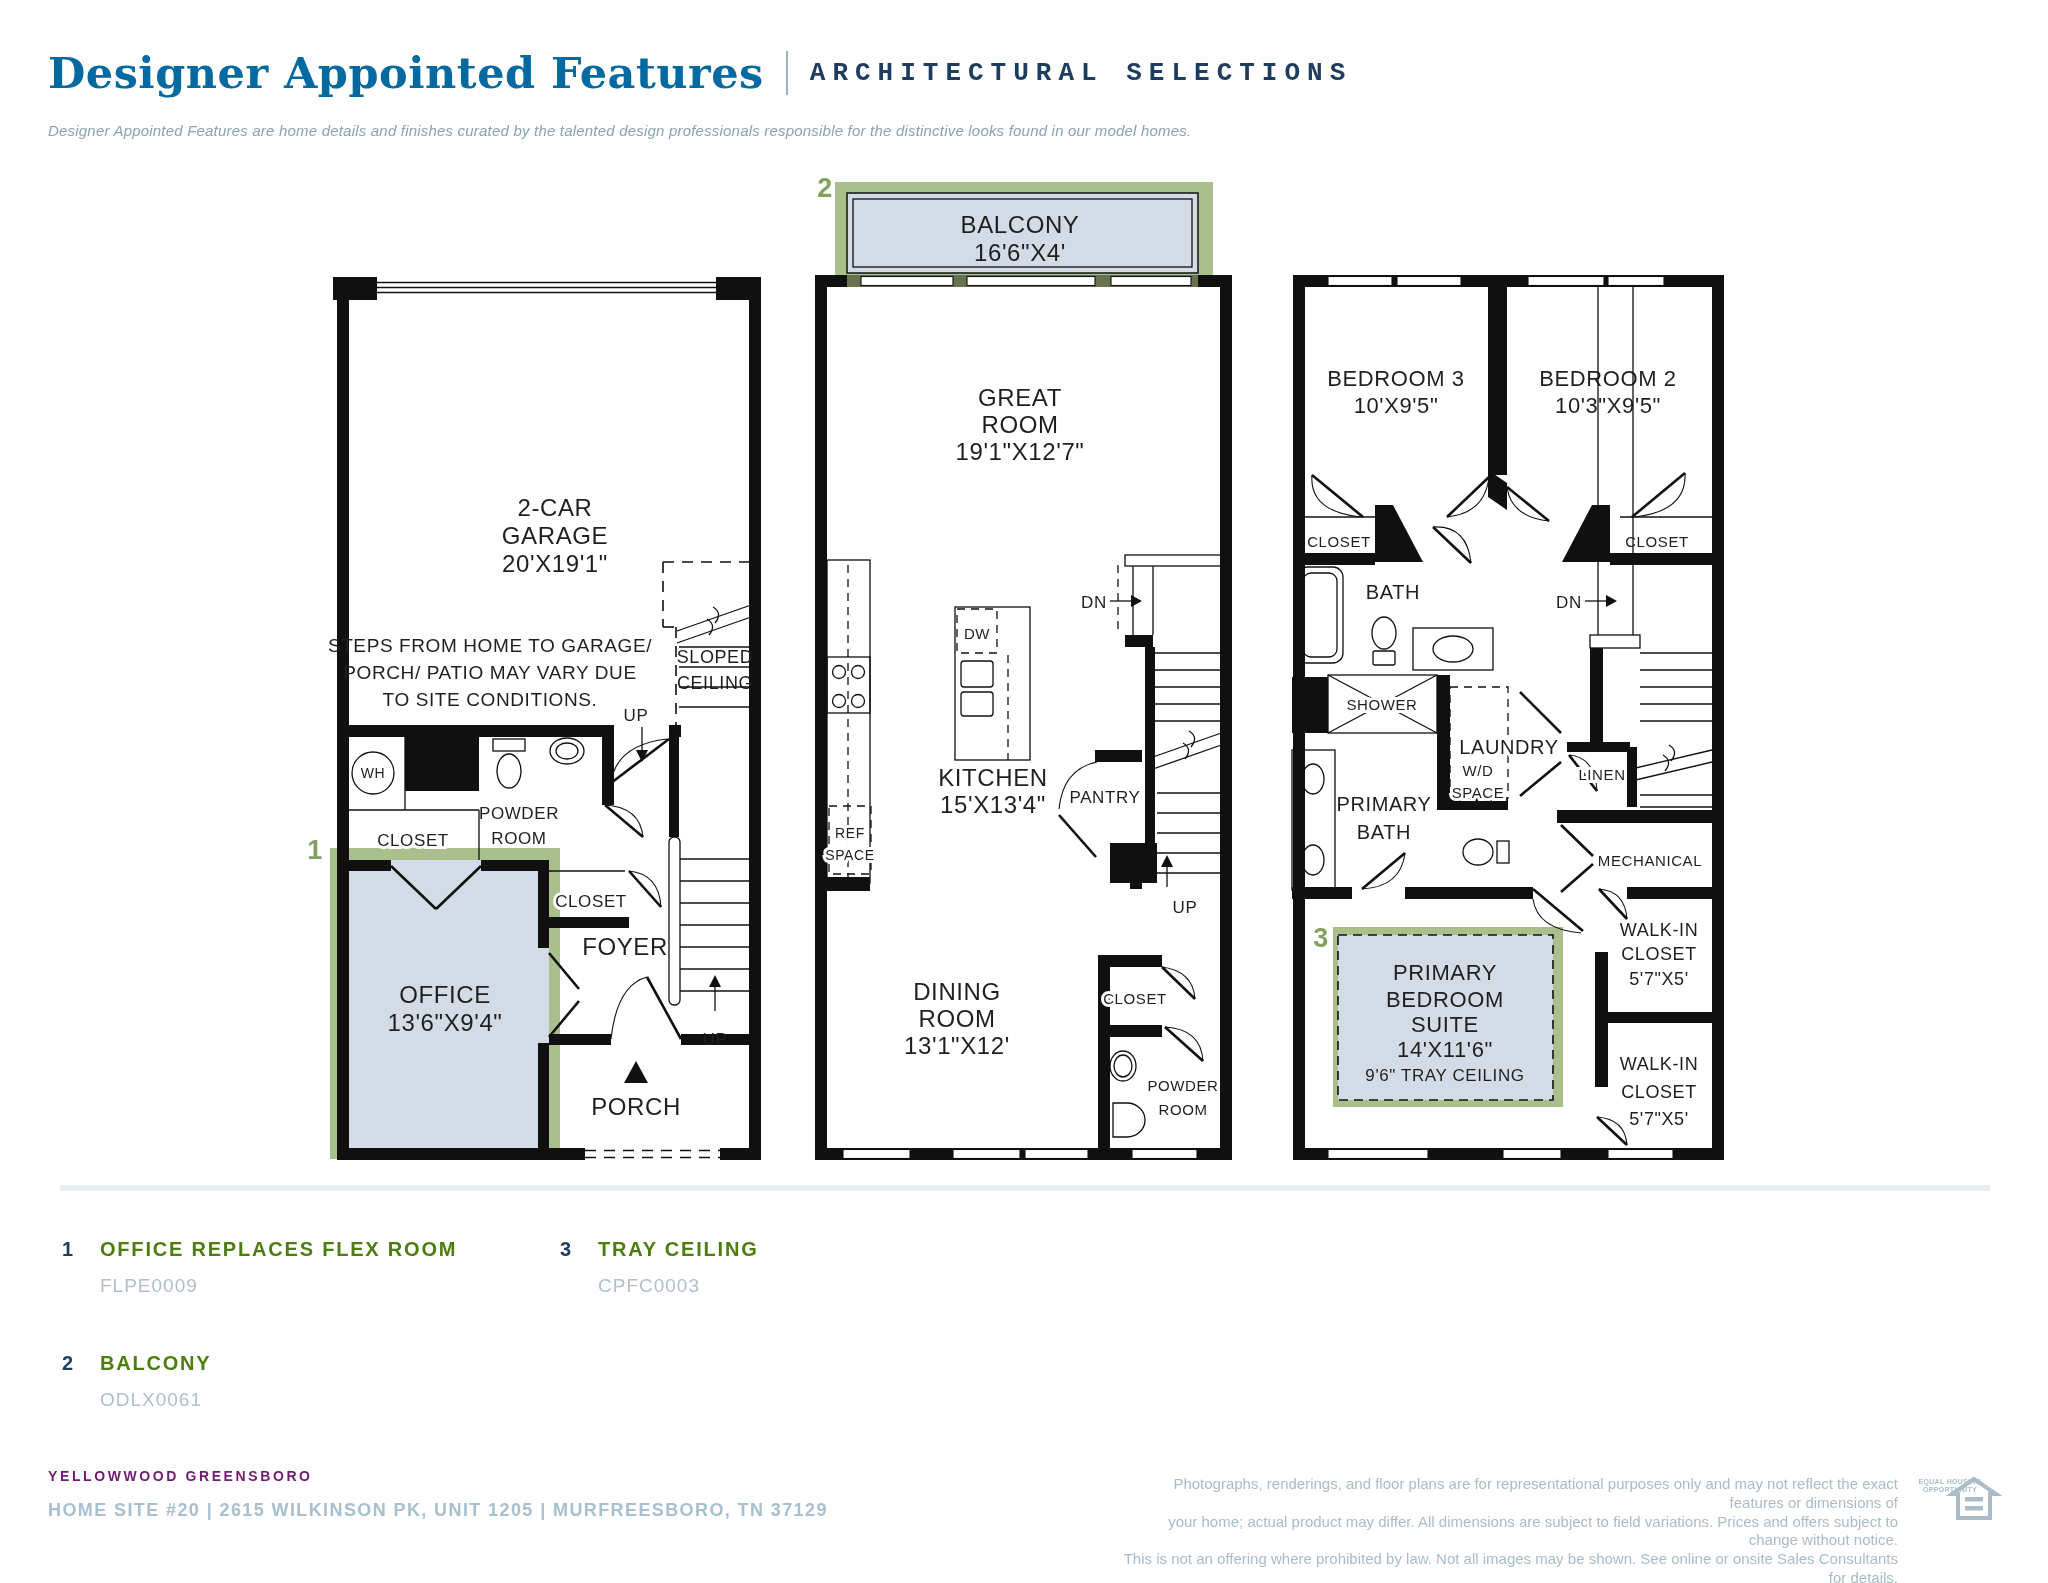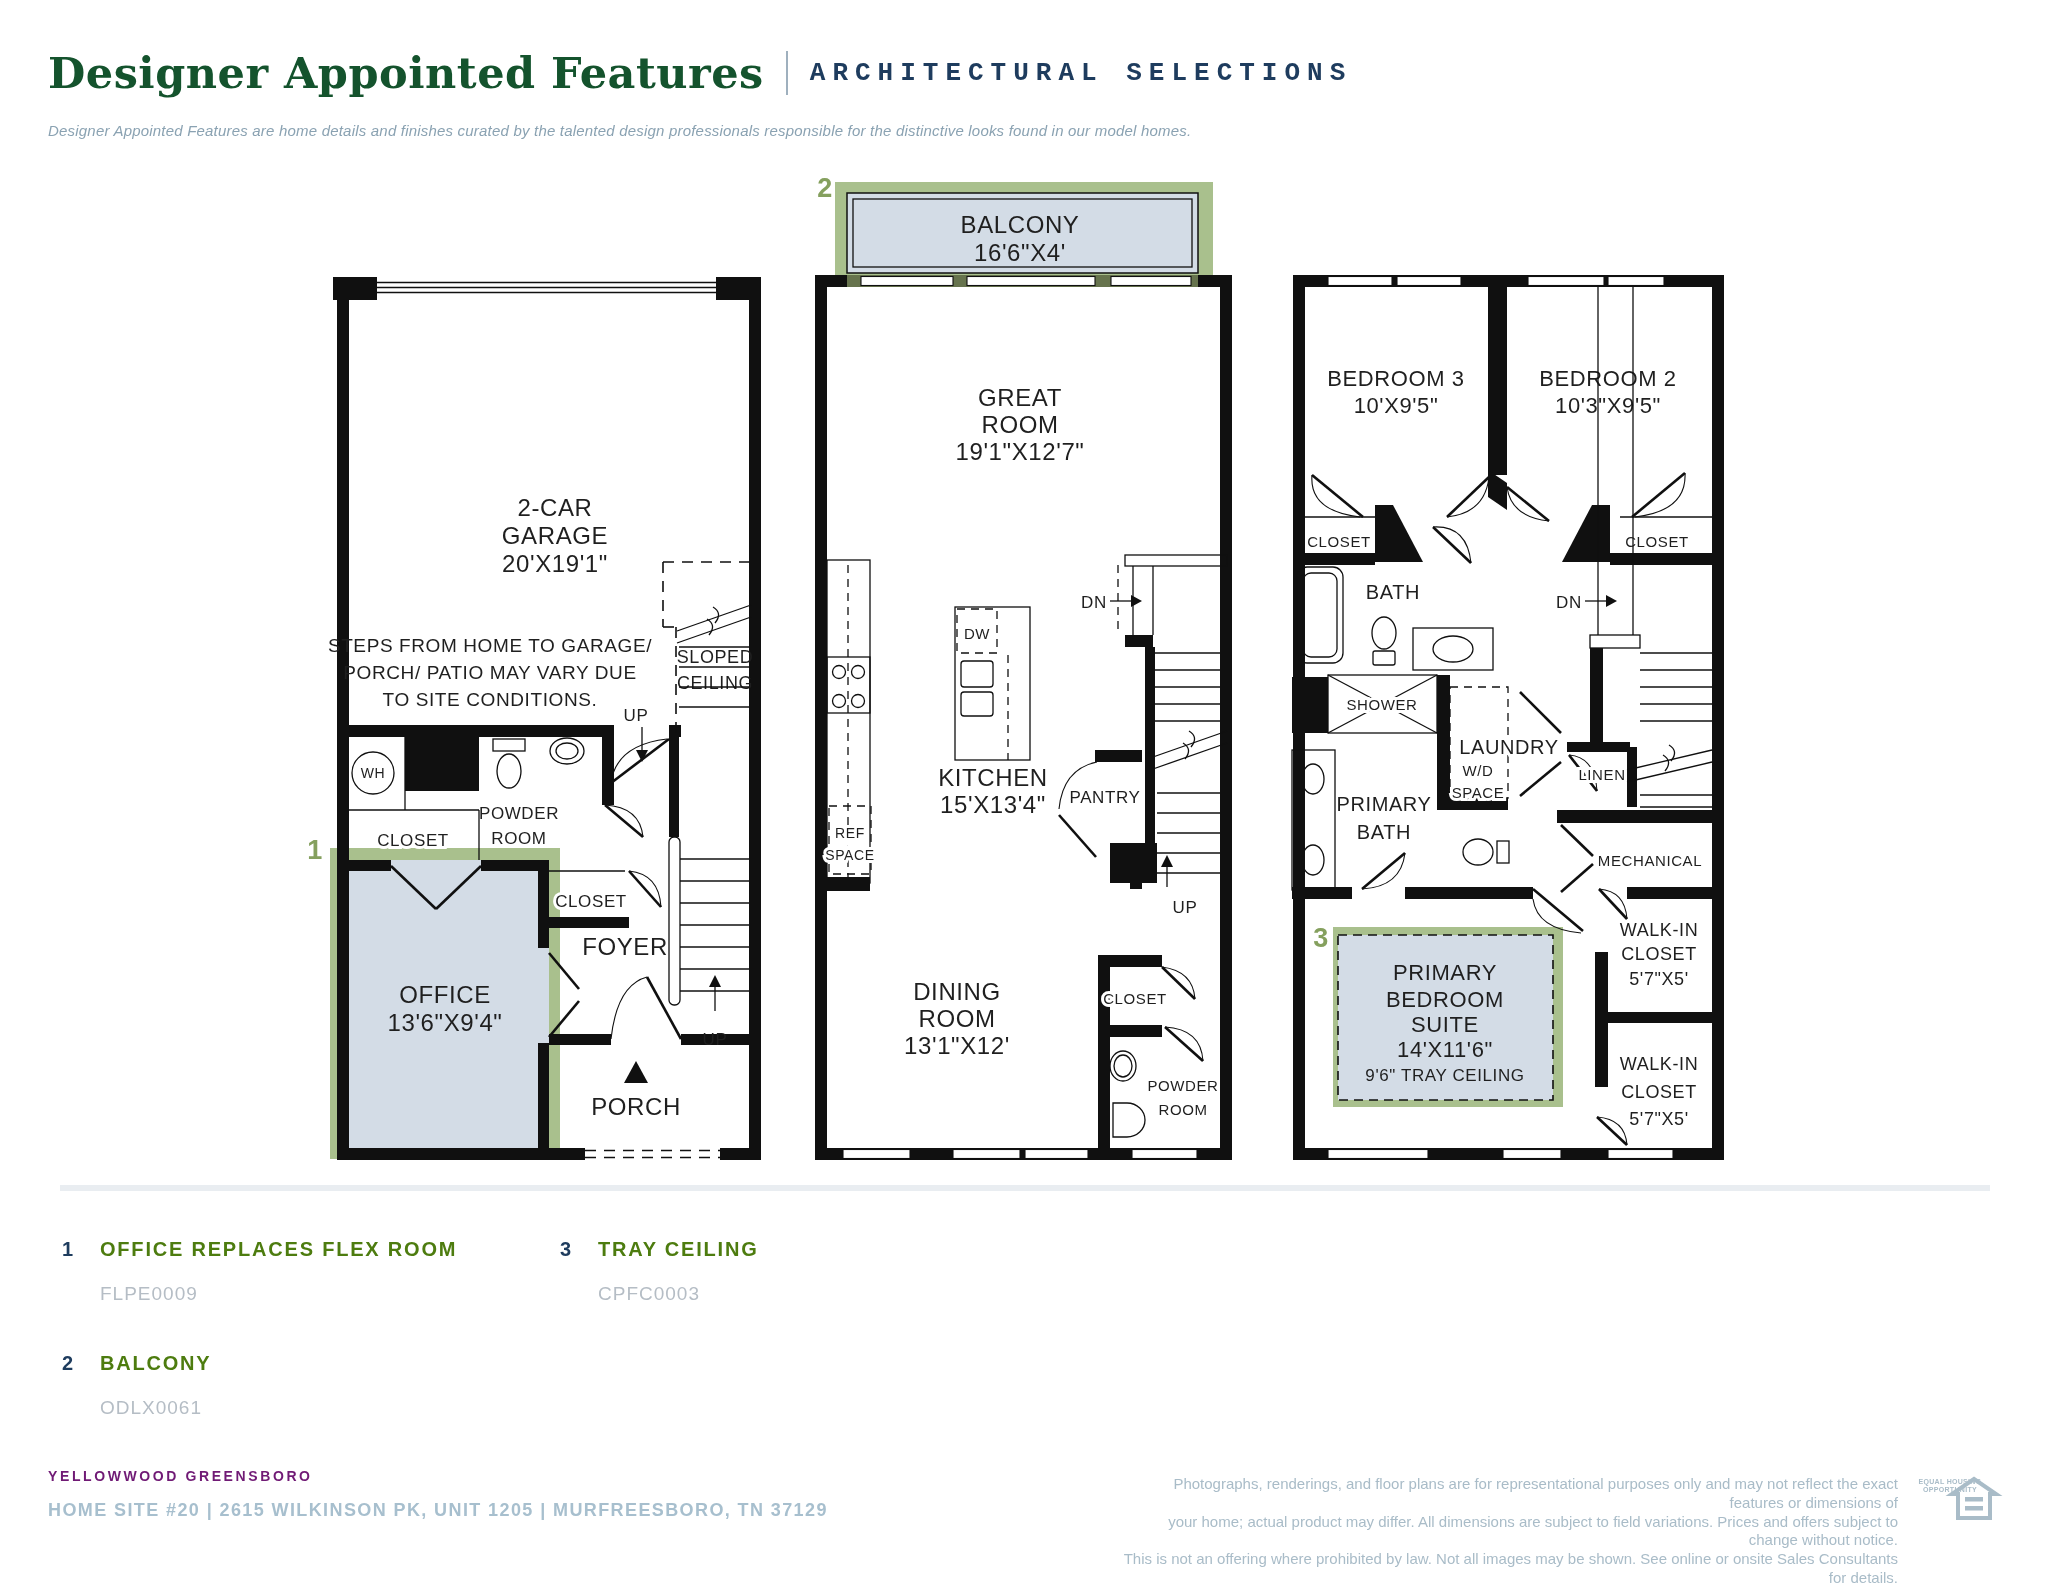--- a/index.html
+++ b/index.html
@@ -1,20 +1,20 @@
 <!DOCTYPE html>
 <html><head>
 <meta charset="utf-8">
 <style>
   html,body{margin:0;padding:0;background:#fff;}
   #page{position:relative;width:2048px;height:1583px;background:#fff;overflow:hidden;
         font-family:"Liberation Sans",sans-serif;}
   
   .hdr{position:absolute;left:48px;top:48px;display:flex;align-items:center;gap:22px;}
-  .hdr-title{font-family:"DejaVu Serif","Liberation Serif",serif;font-size:43px;color:#14532d;
+  .hdr-title{font-family:"DejaVu Serif","Liberation Serif",serif;font-size:43px;color:#0369a1;
              font-weight:600;letter-spacing:.5px;}
   .hdr-bar{width:2px;height:44px;background:#9fb0be;}
   .hdr-sub{font-size:26px;color:#1e3c5e;letter-spacing:7px;font-weight:600;font-family:Liberation Mono, monospace;}
   .hdr-desc{position:absolute;left:48px;top:122px;font-size:15px;color:#8aa2b2;letter-spacing:.2px;font-style:italic;}
   
   svg{position:absolute;overflow:visible;}
   .w{fill:#101010;stroke:none;}
   .thin{stroke:#101010;stroke-width:1.3;fill:none;}
   .door{stroke:#101010;stroke-width:2.6;fill:none;}
   .arc{stroke:#101010;stroke-width:1.1;fill:none;}
@@ -32,21 +32,21 @@
   .sm{font-size:17px;}
   .xs{font-size:15px;}
   .xxs{font-size:14px;}
   .callout{font-size:27px;fill:#85a05e;font-weight:bold;}
   .halo{paint-order:stroke;stroke:#ffffff;stroke-width:6px;}
   
   .divider{position:absolute;left:60px;top:1185px;width:1930px;height:6px;background:#e9edf1;}
   .leg-item{position:absolute;display:flex;gap:20px;}
   .leg-num{font-size:20px;font-weight:bold;color:#1e3c5e;letter-spacing:1px;width:18px;}
   .leg-title{font-size:20px;font-weight:bold;color:#4d7c0f;letter-spacing:1.8px;}
-  .leg-code{font-size:19px;color:#b5bdc5;letter-spacing:1px;margin-top:22px;}
+  .leg-code{font-size:19px;color:#b5bdc5;letter-spacing:1px;margin-top:14px;}
   .ftr-comm{position:absolute;left:48px;top:1468px;font-size:14px;font-weight:bold;
             color:#701a75;letter-spacing:2.6px;}
   .ftr-addr{position:absolute;left:48px;top:1500px;font-size:18px;font-weight:bold;
             color:#a7bfce;letter-spacing:1.4px;}
   .ftr-disc{position:absolute;right:150px;top:1475px;width:780px;text-align:right;
             font-size:15px;color:#a9bcc8;line-height:1.25;}
   .eho{position:absolute;left:1918px;top:1478px;width:64px;text-align:center;color:#a9bcc8;}
   .eho-txt{font-size:7px;letter-spacing:.3px;color:#a9bcc8;line-height:1.2;font-weight:bold;}
 </style>
 </head>

